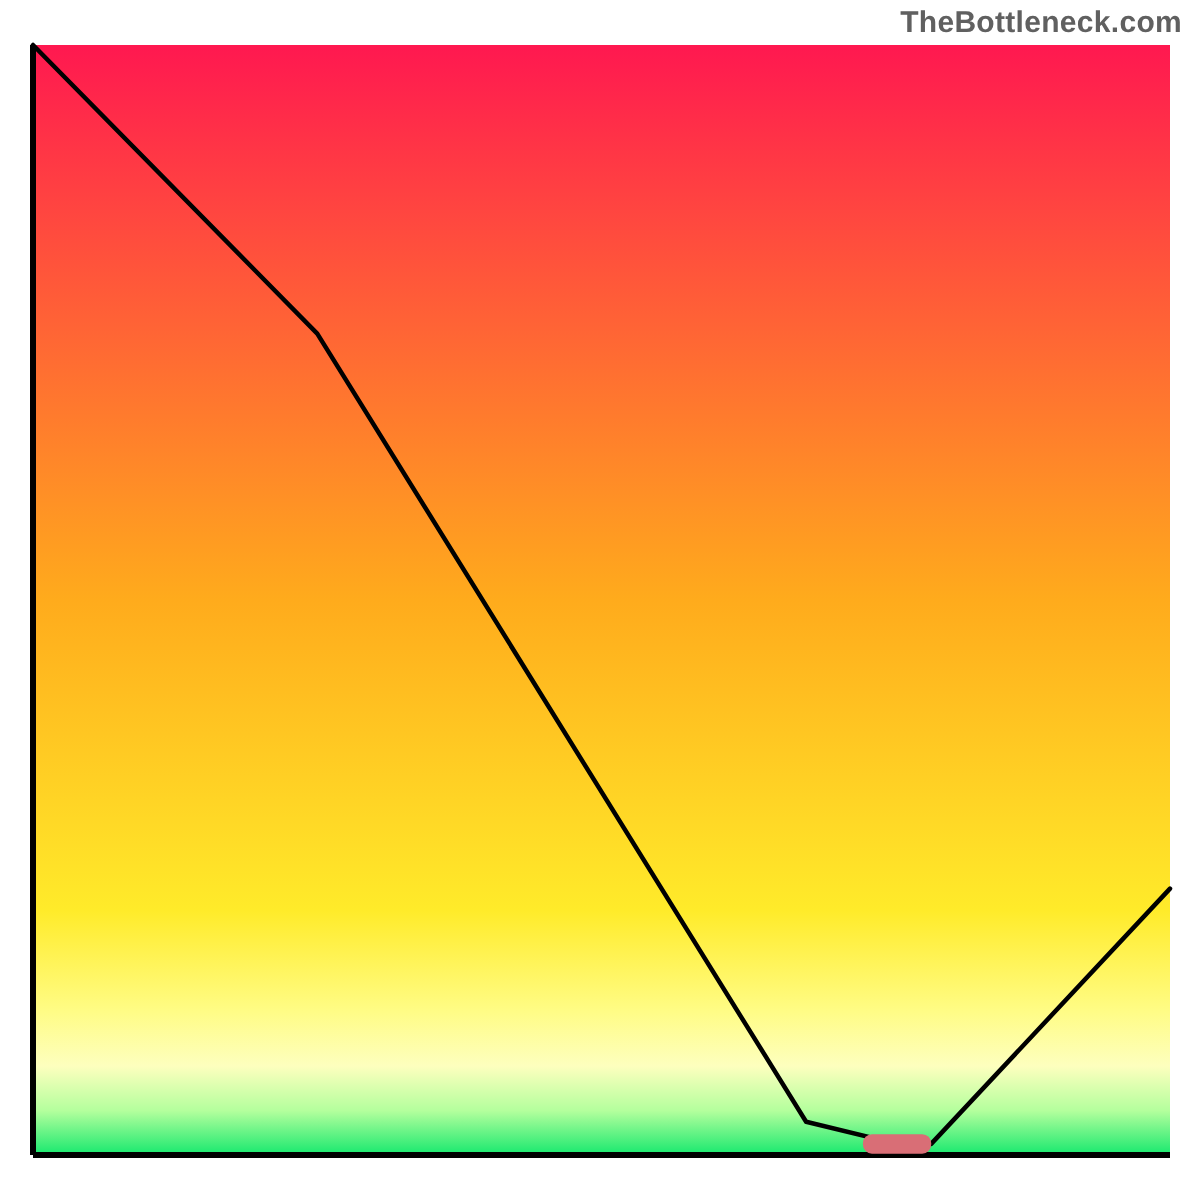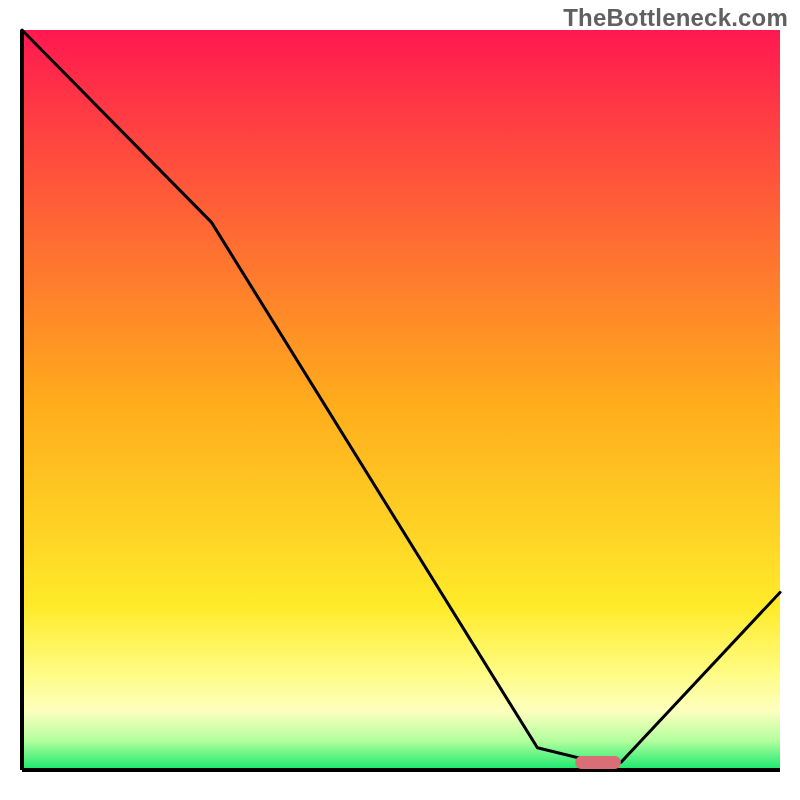--- a/index.html
+++ b/index.html
@@ -12,21 +12,21 @@
   }
   .wrap {
     position: relative;
     width: 800px;
     height: 800px;
   }
   .watermark {
     position: absolute;
     top: 4px;
     right: 12px;
-    font-size: 24px;
+    font-size: 20px;
     font-weight: 600;
     color: #606060;
     letter-spacing: 0.2px;
   }
   svg {
     position: absolute;
     top: 0;
     left: 0;
   }
 </style>

